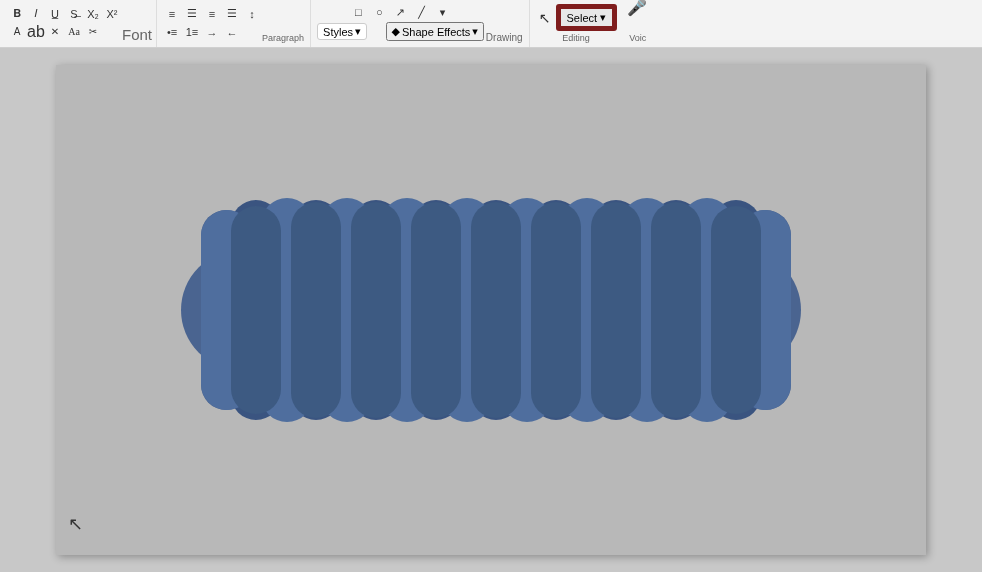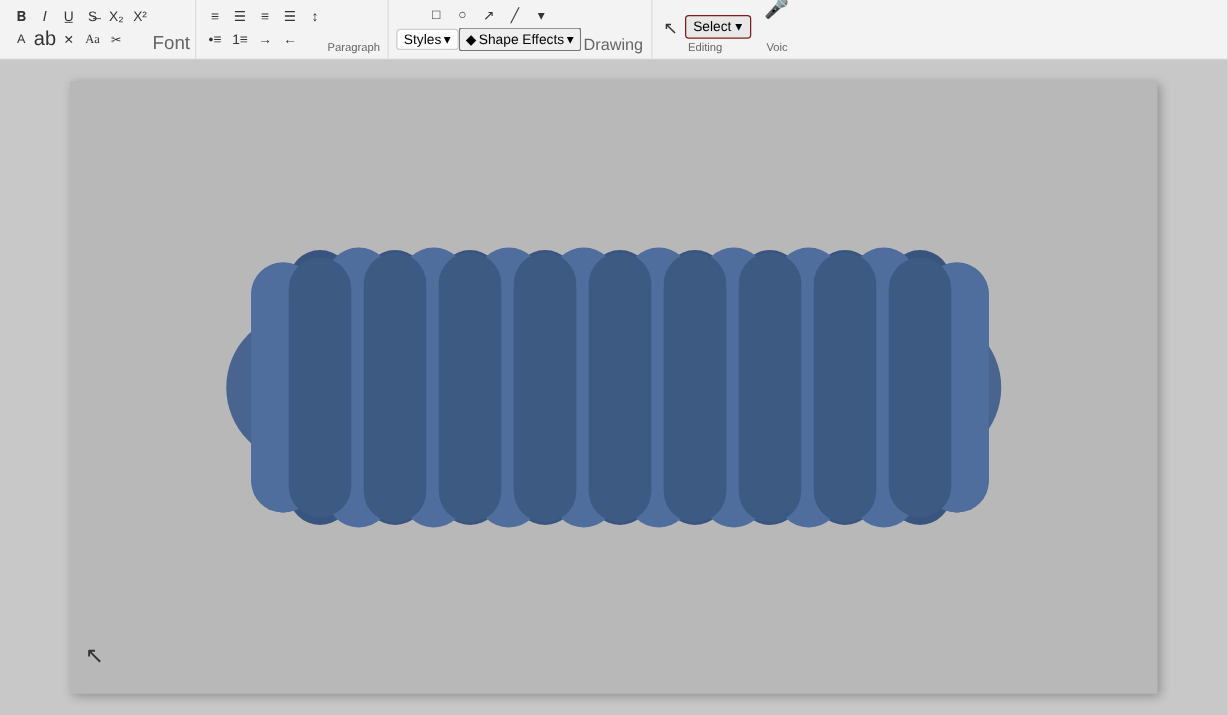--- a/index.html
+++ b/index.html
@@ -44,21 +44,21 @@
       align-items: center;
       gap: 2px;
     }
 
     
     .select-btn {
       display: flex;
       align-items: center;
       gap: 3px;
       background: #e8e8e8;
-      border: 1px solid #7f1d1d;
+      border: 5px solid #7f1d1d;
       border-radius: 3px;
       padding: 2px 6px;
       cursor: pointer;
       font-size: 11px;
     }
 
     
     .voice-group {
       display: flex;
       flex-direction: column;
@@ -193,33 +193,33 @@
 
   <div style="display:flex;align-items:center;padding:2px 6px;gap:2px;border-right:1px solid #ddd;">
     <div style="display:flex;flex-direction:column;gap:2px;padding-bottom:2px;align-items:center;">
       <div class="drawing-icons">
         <span class="icon-sm">□</span>
         <span class="icon-sm">○</span>
         <span class="icon-sm">↗</span>
         <span class="icon-sm">╱</span>
         <span class="icon-sm">▾</span>
       </div>
-      <div style="display:flex;gap:0;align-items:center;">
+      <div style="display:flex;gap:19px;align-items:center;">
         <button class="styles-btn">
           <span>Styles</span>
           <span>▾</span>
         </button>
         <button class="shape-effects-btn">
           <span>◆</span>
           <span>Shape Effects</span>
           <span>▾</span>
         </button>
       </div>
     </div>
-    <div style="font-size:13px;color:#666;align-self:flex-end;padding-bottom:2px;">Drawing</div>
+    <div style="font-size:10px;color:#666;align-self:flex-end;padding-bottom:2px;">Drawing</div>
   </div>
 
   <div class="editing-group">
     <div class="editing-content">
       <span class="icon-sm" style="font-size:14px;">↖</span>
       <button class="select-btn">
         <span>Select</span>
         <span>▾</span>
       </button>
     </div>

